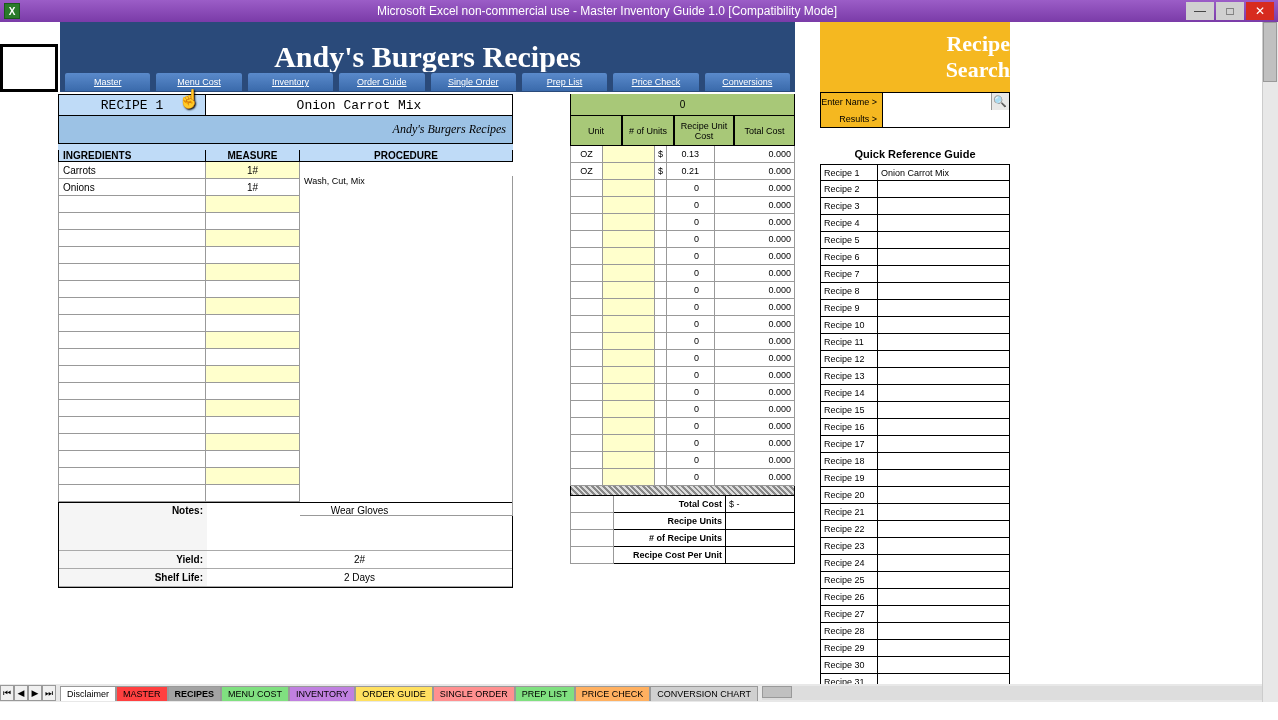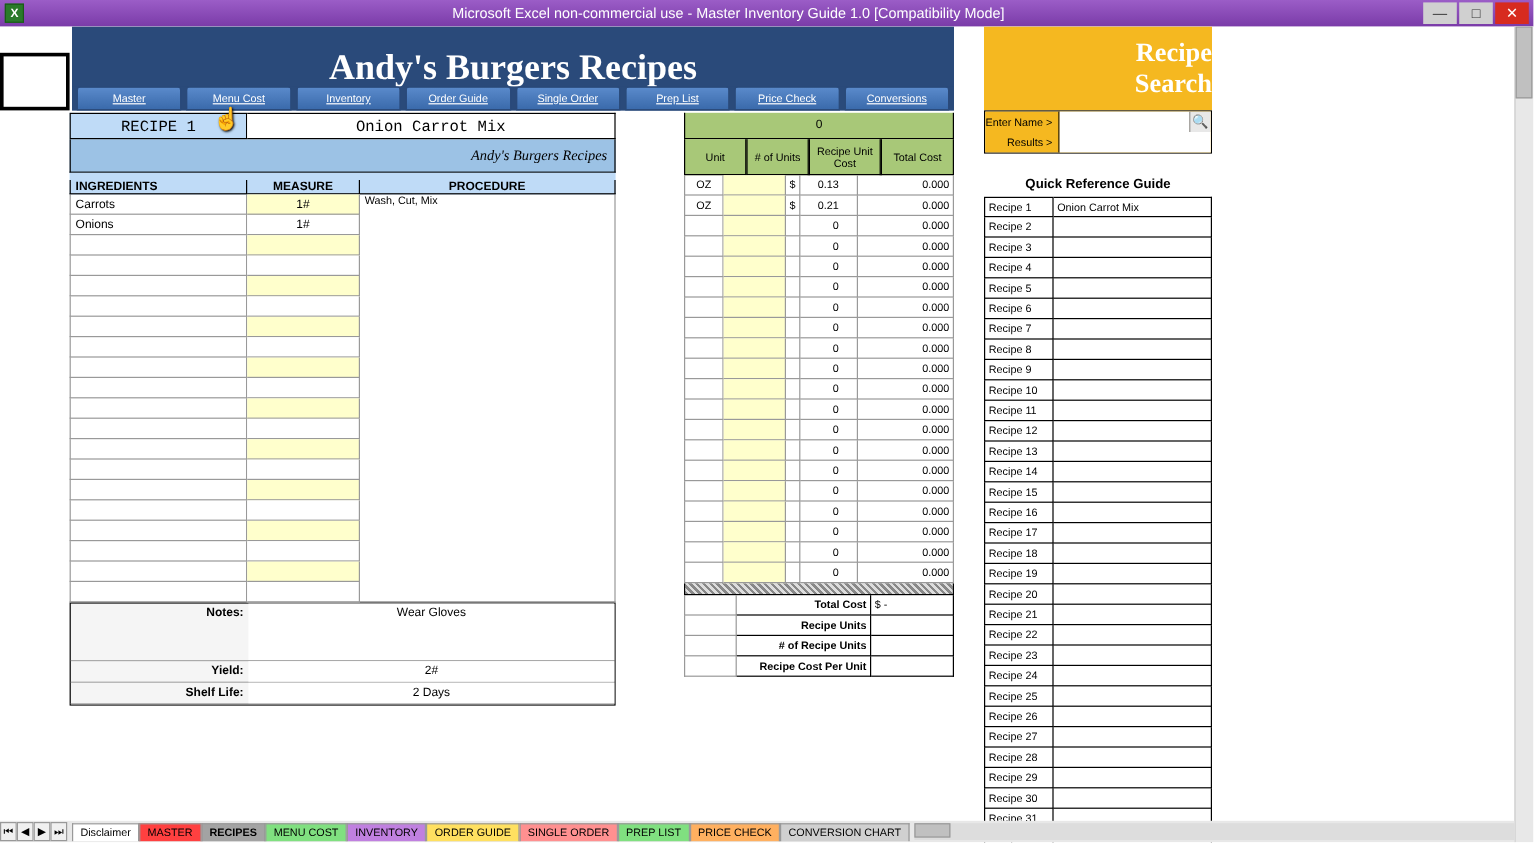--- a/index.html
+++ b/index.html
@@ -32,21 +32,21 @@
 .recipe-hdr2 { height:28px; background:#9cc2e5; border:1px solid #000; border-top:none; display:flex; align-items:center; justify-content:flex-end; padding-right:6px; font-style:italic; font-family:Georgia,serif; font-size:12px;}
 .recipe-cols { display:flex; height:18px; background:#bfdbf7;align-items:flex-end;}
 .recipe-cols div { border:1px solid #000; border-top:none; display:flex; align-items:center; font-size:10px; font-weight:bold;}
 .col-ing { width:148px; padding-left:4px;}
 .col-mea { width:94px; justify-content:center; border-left:none !important;}
 .col-pro { flex:1; justify-content:center; border-left:none !important;}
 .recipe-row { display:flex; height:17px;}
 .recipe-row .c-ing { width:148px; border:1px solid #999; border-top:none; padding-left:4px; font-size:10px; display:flex; align-items:center;}
 .recipe-row .c-mea { width:94px; border:1px solid #999; border-top:none; border-left:none; background:#ffffcc; font-size:10px; display:flex; align-items:center; justify-content:center;}
 .recipe-row .c-mea.alt { background:#fff;}
-.recipe-row .c-pro { flex:1; border:1px solid #999; border-top:none; border-left:none; padding-left:4px; font-size:9px;}
+.recipe-row .c-pro { flex:1; border:1px solid #999; border-top:none; border-left:none; padding-left:4px; font-size:9px;margin-top:14px;}
 .recipe-row:first-of-type .c-pro { display:flex; align-items:flex-start;}
 
 .notes-block { border:1px solid #000; background:#f5f5f5;}
 .notes-row { display:flex; height:18px; border-bottom:1px solid #aaa;}
 .notes-row .lbl { width:148px; text-align:right; padding-right:4px; font-size:10px; font-weight:bold; display:flex; align-items:center; justify-content:flex-end;}
 .notes-row .val { flex:1; text-align:center; font-size:10px; display:flex; align-items:center; justify-content:center; background:#fff;}
 .notes-row.tall { height:48px;}
 .notes-row.tall .lbl { align-items:flex-start; padding-top:2px;}
 .notes-row.tall .val { align-items:flex-start; padding-top:2px;}
 

